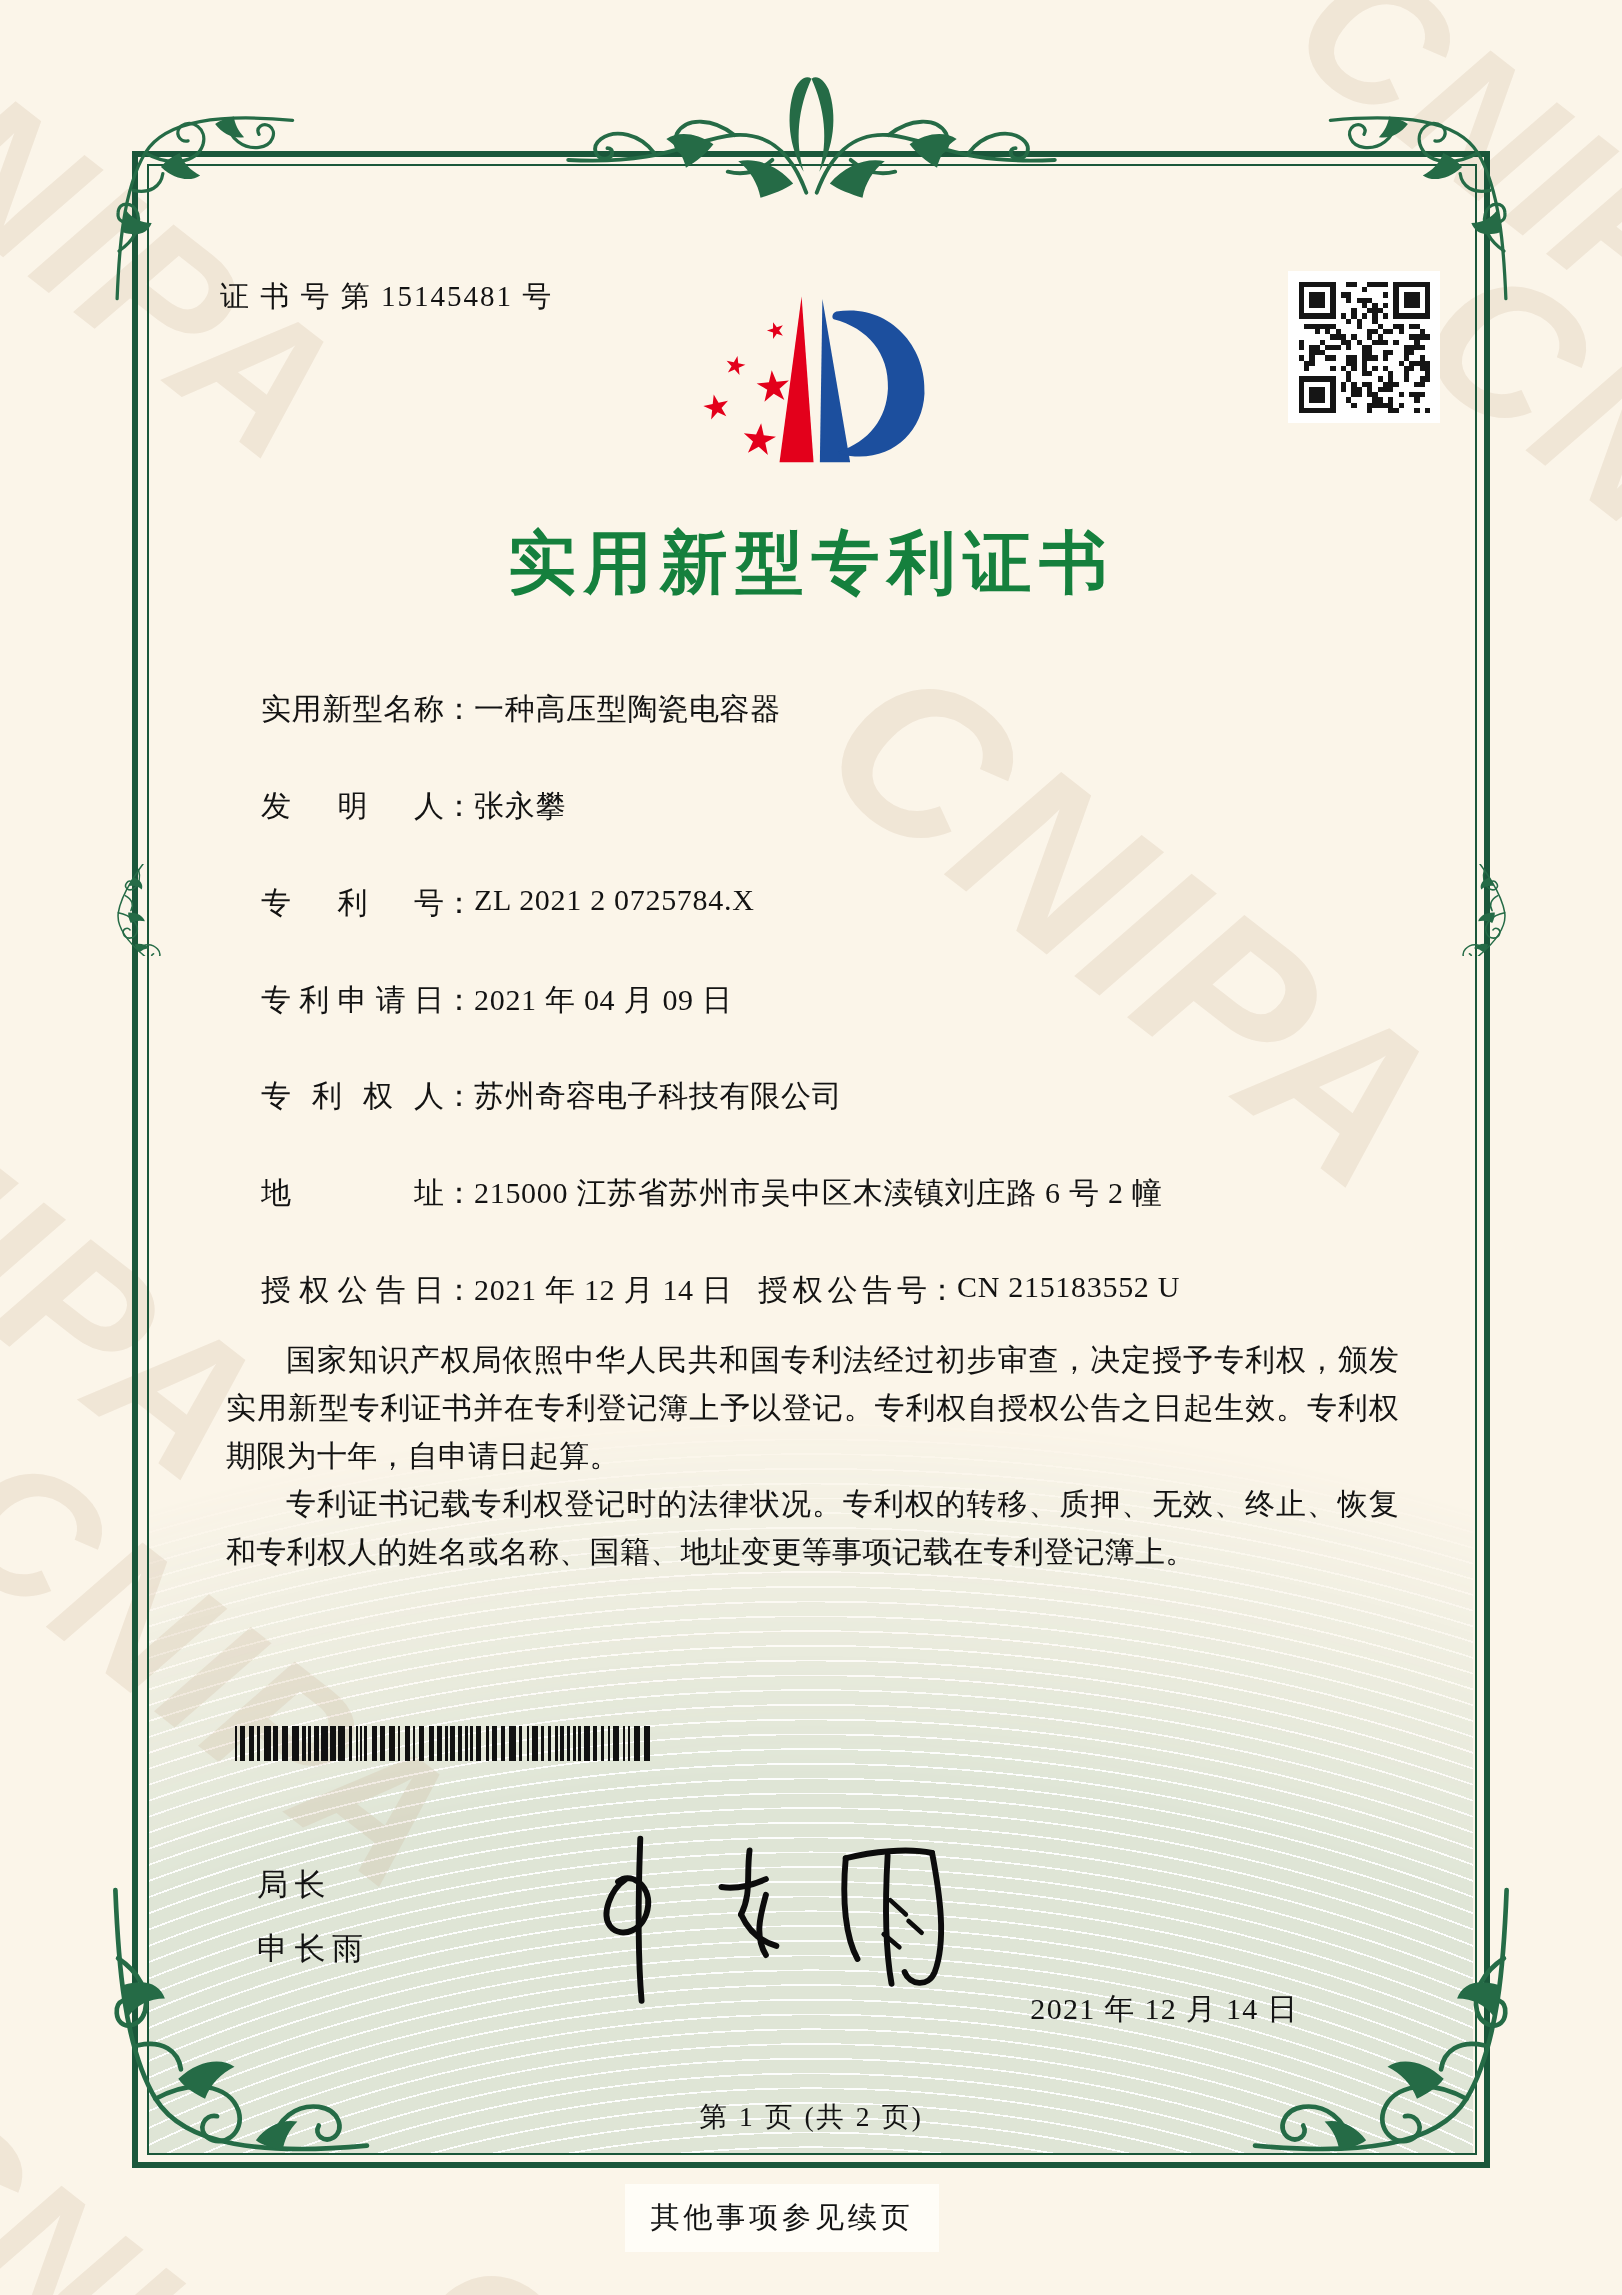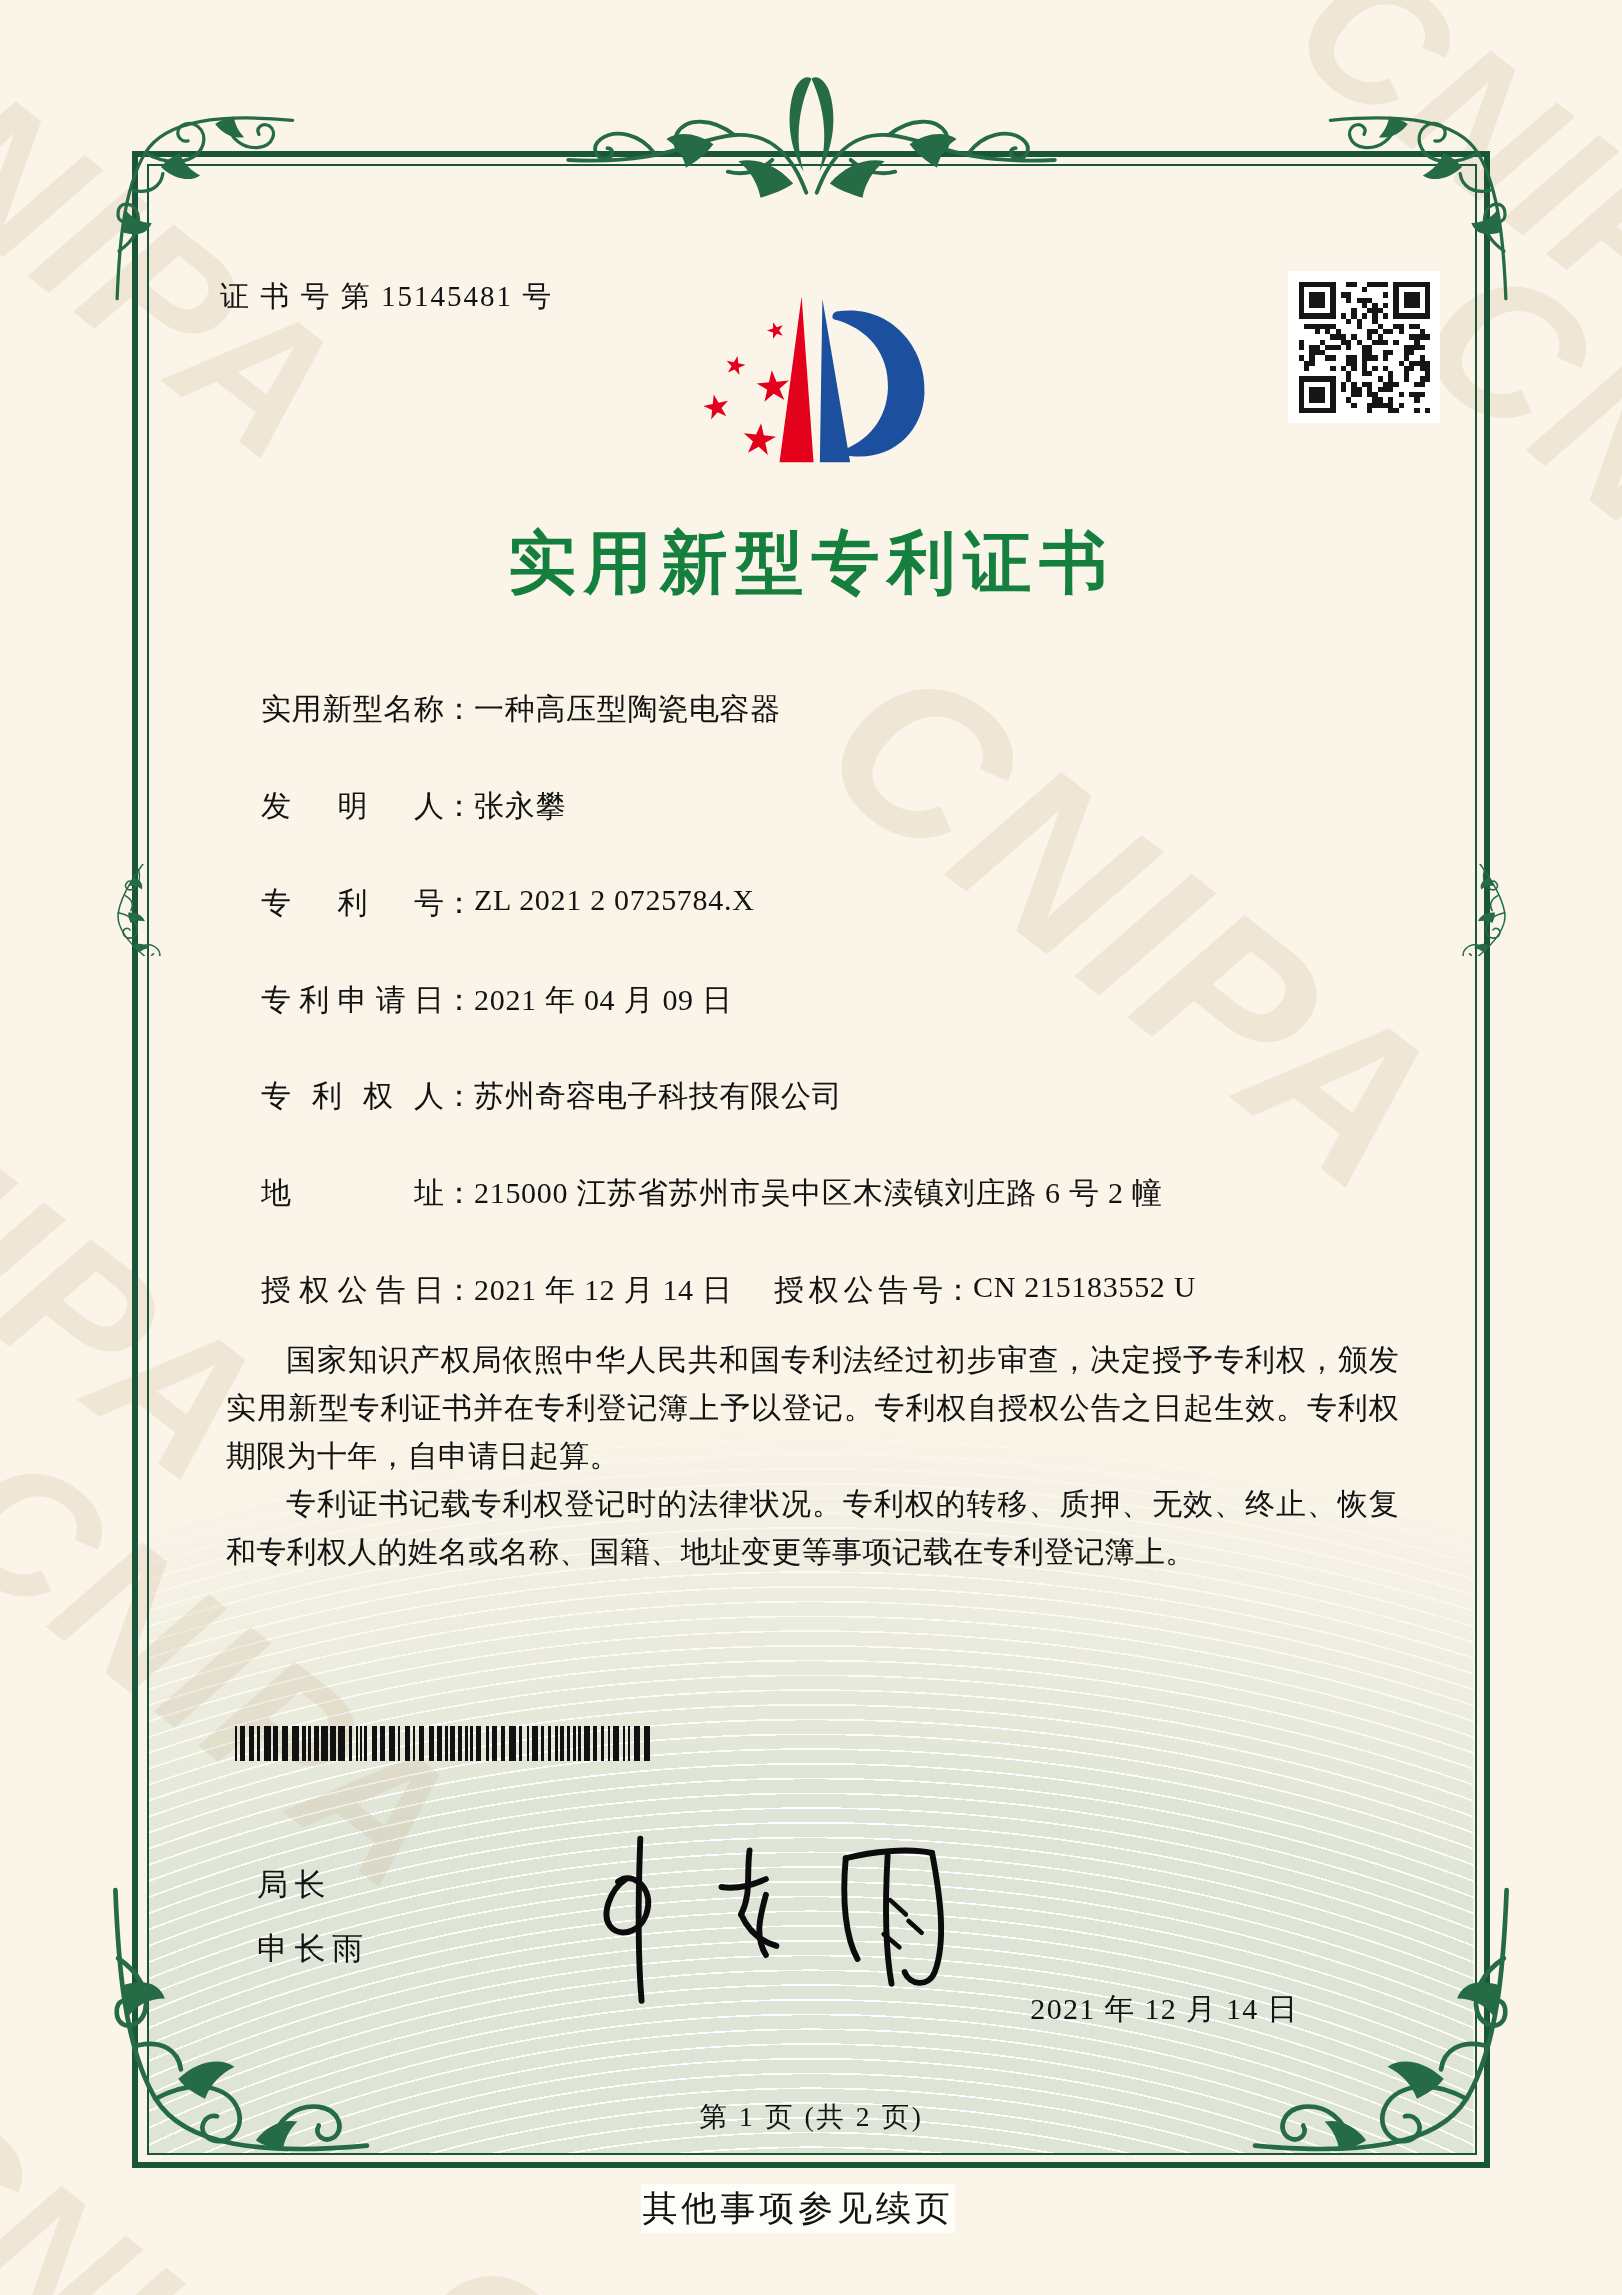--- a/index.html
+++ b/index.html
@@ -40,31 +40,31 @@
     display:flex;align-items:center;justify-content:center;}
   .title{position:absolute;left:0;top:518px;width:1623px;text-align:center;z-index:4;
     font-size:68px;font-weight:700;letter-spacing:7.9px;color:#15803d;}
   .frow{position:absolute;left:226px;width:1178px;height:41px;z-index:4;font-size:30px;}
   .flabel{display:inline-block;width:183px;text-align:justify;text-align-last:justify;
     -moz-text-align-last:justify;text-justify:inter-character;vertical-align:top;margin-left:35px;}
   .flabel2{display:inline-block;width:169px;text-align:justify;text-align-last:justify;
     -moz-text-align-last:justify;text-justify:inter-character;vertical-align:top;}
   .fcolon{display:inline-block;vertical-align:top;}
   .fvalue{letter-spacing:0.7px;vertical-align:top;}
-  .fgroup2{position:absolute;left:548px;top:0;}
+  .fgroup2{position:absolute;left:532px;top:0;}
   .paras{position:absolute;left:226px;top:1336px;width:1173px;z-index:4;}
   .paras p{margin:0;font-size:30px;line-height:48px;text-indent:60px;text-align:justify;letter-spacing:0.3px;}
   .barcode{position:absolute;left:233px;top:1726px;width:419px;height:35px;z-index:4;}
   .sig-role{position:absolute;left:257px;top:1864px;z-index:4;font-size:31px;letter-spacing:6.5px;}
   .sig-name{position:absolute;left:257px;top:1928px;z-index:4;font-size:31px;letter-spacing:6.5px;}
   .signature{position:absolute;left:550px;top:1813px;width:458px;height:203px;z-index:4;}
   .issue-date{position:absolute;left:929px;top:1989px;width:471px;text-align:center;z-index:4;font-size:30px;letter-spacing:1.3px;}
   .page-info{position:absolute;left:0;top:2099px;width:1623px;text-align:center;z-index:4;font-size:27.5px;letter-spacing:2.6px;}
-  .cont-note{position:absolute;left:625px;top:2184px;width:314px;height:49px;background:#fffdf7;z-index:4;
-    display:flex;align-items:center;justify-content:center;font-size:35px;letter-spacing:3.9px;margin-left:16px;}
+  .cont-note{position:absolute;left:625px;top:2184px;width:314px;height:68px;background:#fffdf7;z-index:4;
+    display:flex;align-items:center;justify-content:center;font-size:29px;letter-spacing:3.9px;}
 </style>
 </head>
 <body>
 
 <div id="page">
 
   <div class="waves"></div>
 
   <div class="wm" style="left:-92px;top:-39px;font-size:190px">CNIPA</div>
   <div class="wm" style="left:1387px;top:-85px;font-size:183px">CNIPA</div>

